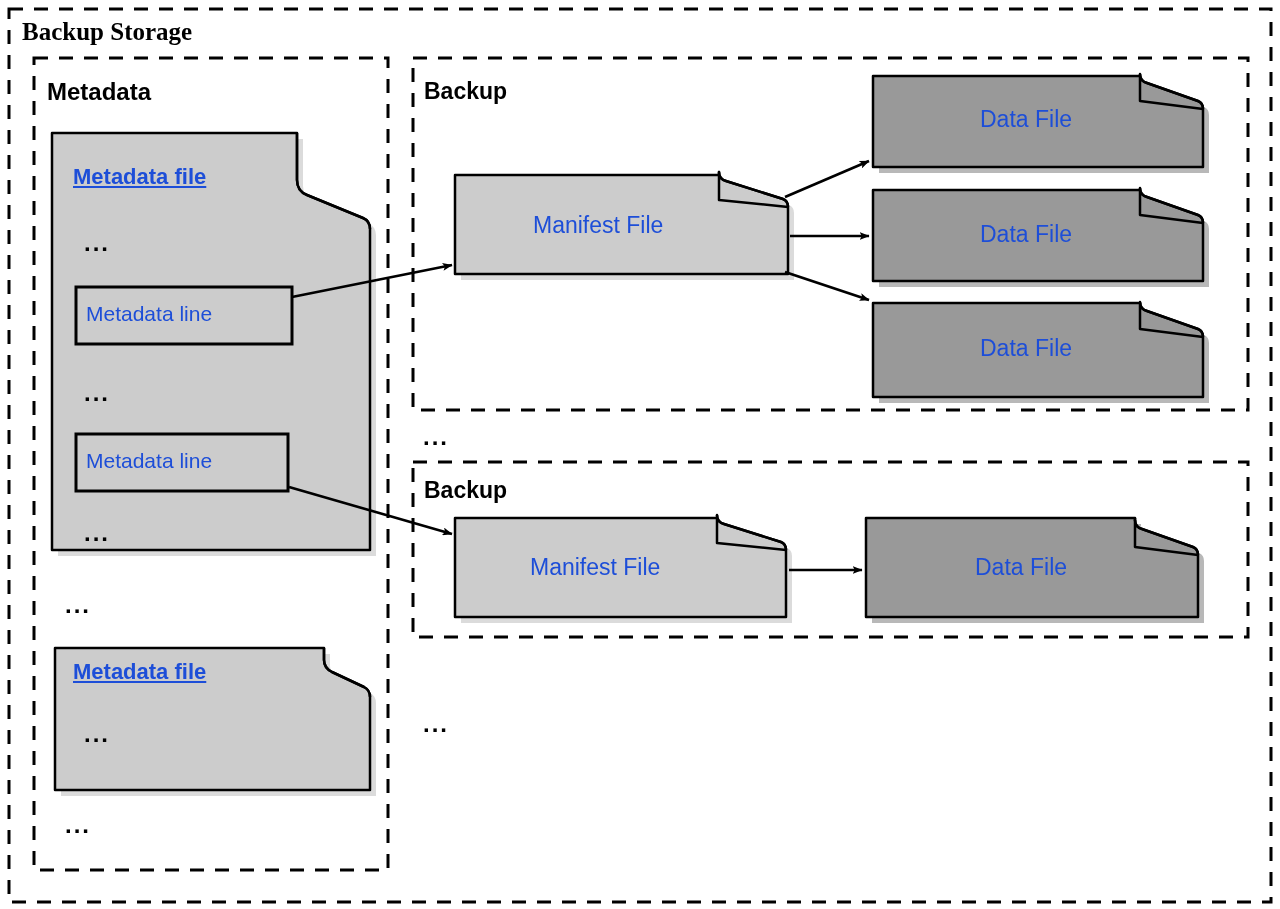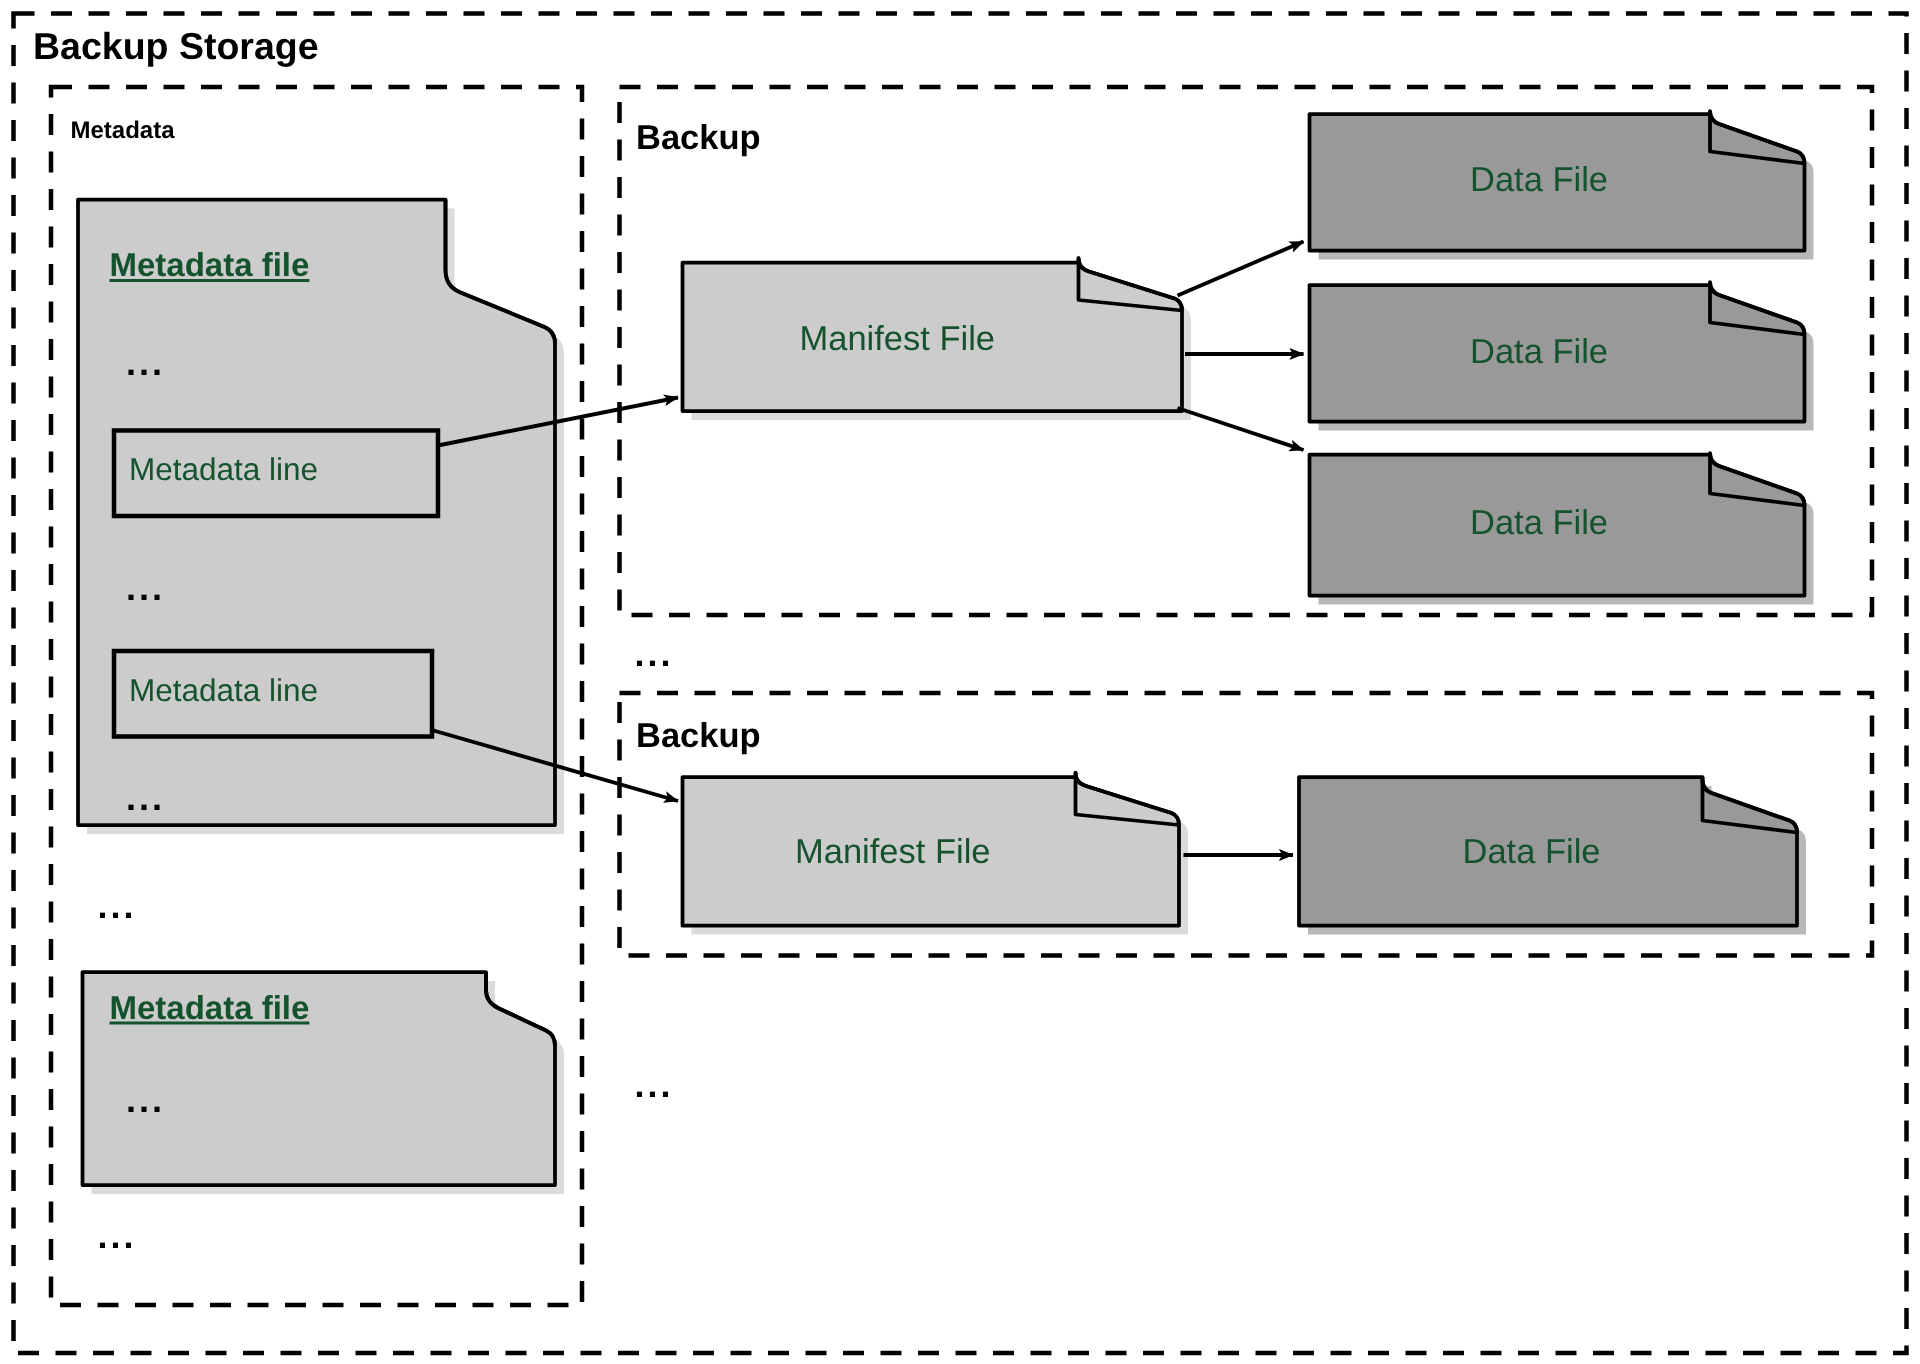--- a/index.html
+++ b/index.html
@@ -26,21 +26,21 @@
   }
   .grp-title {
     position: absolute;
     font-weight: bold;
     color: #000000;
     white-space: nowrap;
     line-height: 1;
   }
   .doc-label {
     position: absolute;
-    color: #14532d;
+    color: #1d4ed8;
     white-space: nowrap;
     line-height: 1;
   }
   .bold-label { font-weight: bold; text-decoration: underline; }
   .ellipsis {
     position: absolute;
     font-weight: bold;
     color: #000000;
     letter-spacing: 2px;
     line-height: 1;
@@ -146,23 +146,23 @@
 
     <line x1="785" y1="197" x2="869" y2="161" stroke="#000000" stroke-width="2.6" marker-end="url(#arrowhead)"></line>
 
     <line x1="790" y1="236" x2="869" y2="236" stroke="#000000" stroke-width="2.6" marker-end="url(#arrowhead)"></line>
 
     <line x1="785" y1="272" x2="869" y2="300" stroke="#000000" stroke-width="2.6" marker-end="url(#arrowhead)"></line>
 
     <line x1="789" y1="570" x2="862" y2="570" stroke="#000000" stroke-width="2.6" marker-end="url(#arrowhead)"></line>
   </svg>
 
-  <div class="grp-title" style="left:22px; top:19px; font-size:25px;">Backup Storage</div>
-
-  <div class="grp-title" style="left:47px; top:80px; font-size:16px;">Metadata</div>
+  <div class="grp-title" style="left:22px; top:19px; font-size:25px;font-family:Liberation Serif, serif;">Backup Storage</div>
+
+  <div class="grp-title" style="left:47px; top:80px; font-size:24px;">Metadata</div>
 
   <div class="grp-title" style="left:424px; top:80px; font-size:23px;">Backup</div>
 
   <div class="grp-title" style="left:424px; top:479px; font-size:23px;">Backup</div>
 
   <div class="doc-label bold-label" style="left:73px; top:166px; font-size:22px;">Metadata file</div>
 
   <div class="ellipsis" style="left:84px; top:231px; font-size:24px;">...</div>
 
   <div class="doc-label" style="left:86px; top:303px; font-size:21px;">Metadata line</div>

